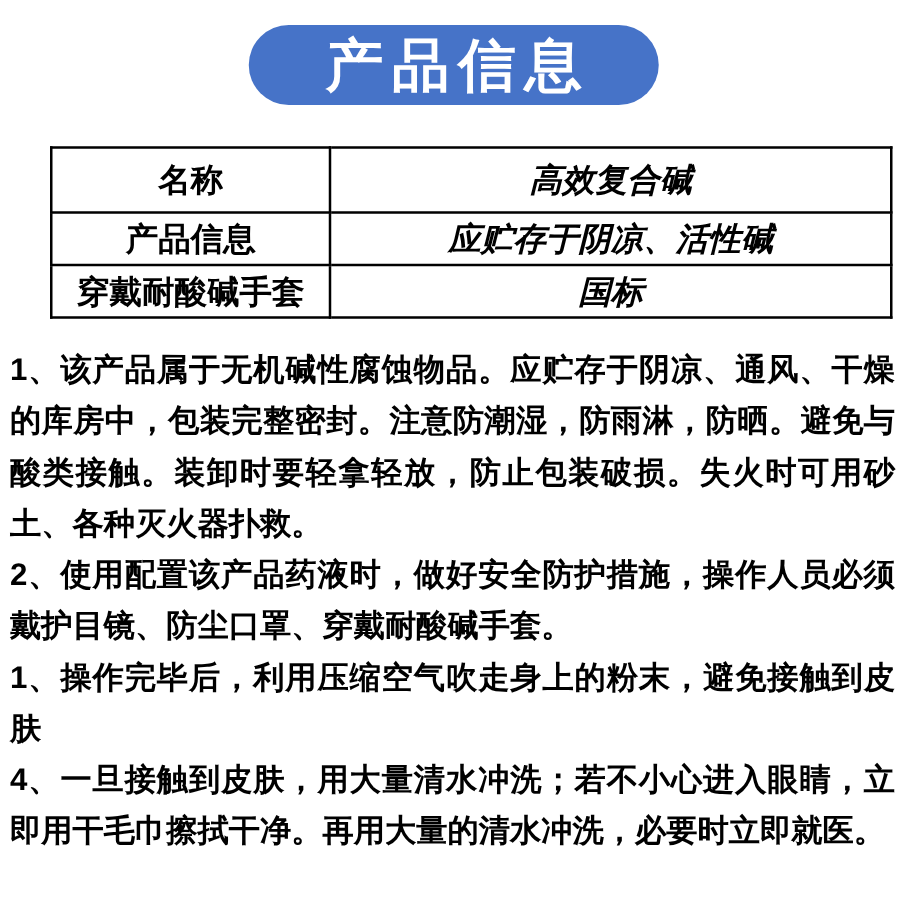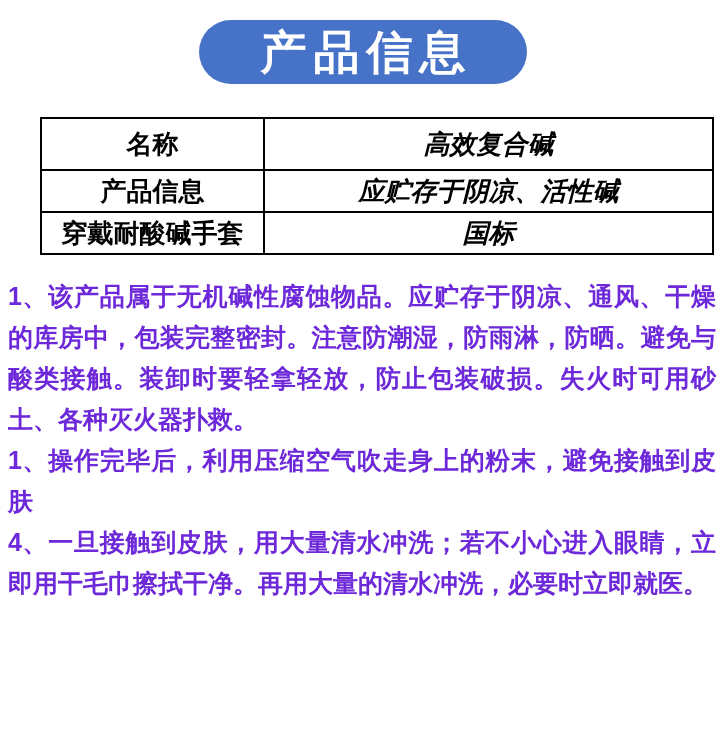--- a/index.html
+++ b/index.html
@@ -55,21 +55,21 @@
   table.product-table td.c2 { width: 449px; font-style: italic; }
   
   .notes {
     margin-top: 21px;
     padding: 0 10px 0 8px;
   }
   .note {
     font-size: 25px;
     font-weight: bold;
     line-height: 41px;
-    color: #6d28d9;
+    color: #000000;
     text-align: justify;
   }
 </style>
 </head>
 <body>
 
 <div class="page">
 
   <div class="banner" style="background: rgb(70, 115, 200); text-align: right;">
     <span class="banner-title" style="color: rgb(255, 255, 255);">产品信息</span>
@@ -87,17 +87,18 @@
         </tr>
         <tr>
           <td class="c1">穿戴耐酸碱手套</td>
           <td class="c2">国标</td>
         </tr>
       </tbody>
   </table>
 
   <div class="notes">
       <p class="note">1、该产品属于无机碱性腐蚀物品。应贮存于阴凉、通风、干燥的库房中，包装完整密封。注意防潮湿，防雨淋，防晒。避免与酸类接触。装卸时要轻拿轻放，防止包装破损。失火时可用砂土、各种灭火器扑救。</p>
+      <p class="note">2、使用配置该产品药液时，做好安全防护措施，操作人员必须戴护目镜、防尘口罩、穿戴耐酸碱手套。</p>
       <p class="note">1、操作完毕后，利用压缩空气吹走身上的粉末，避免接触到皮肤</p>
       <p class="note">4、一旦接触到皮肤，用大量清水冲洗；若不小心进入眼睛，立即用干毛巾擦拭干净。再用大量的清水冲洗，必要时立即就医。</p>
     </div>
 
 </div>
 
 </body></html>

